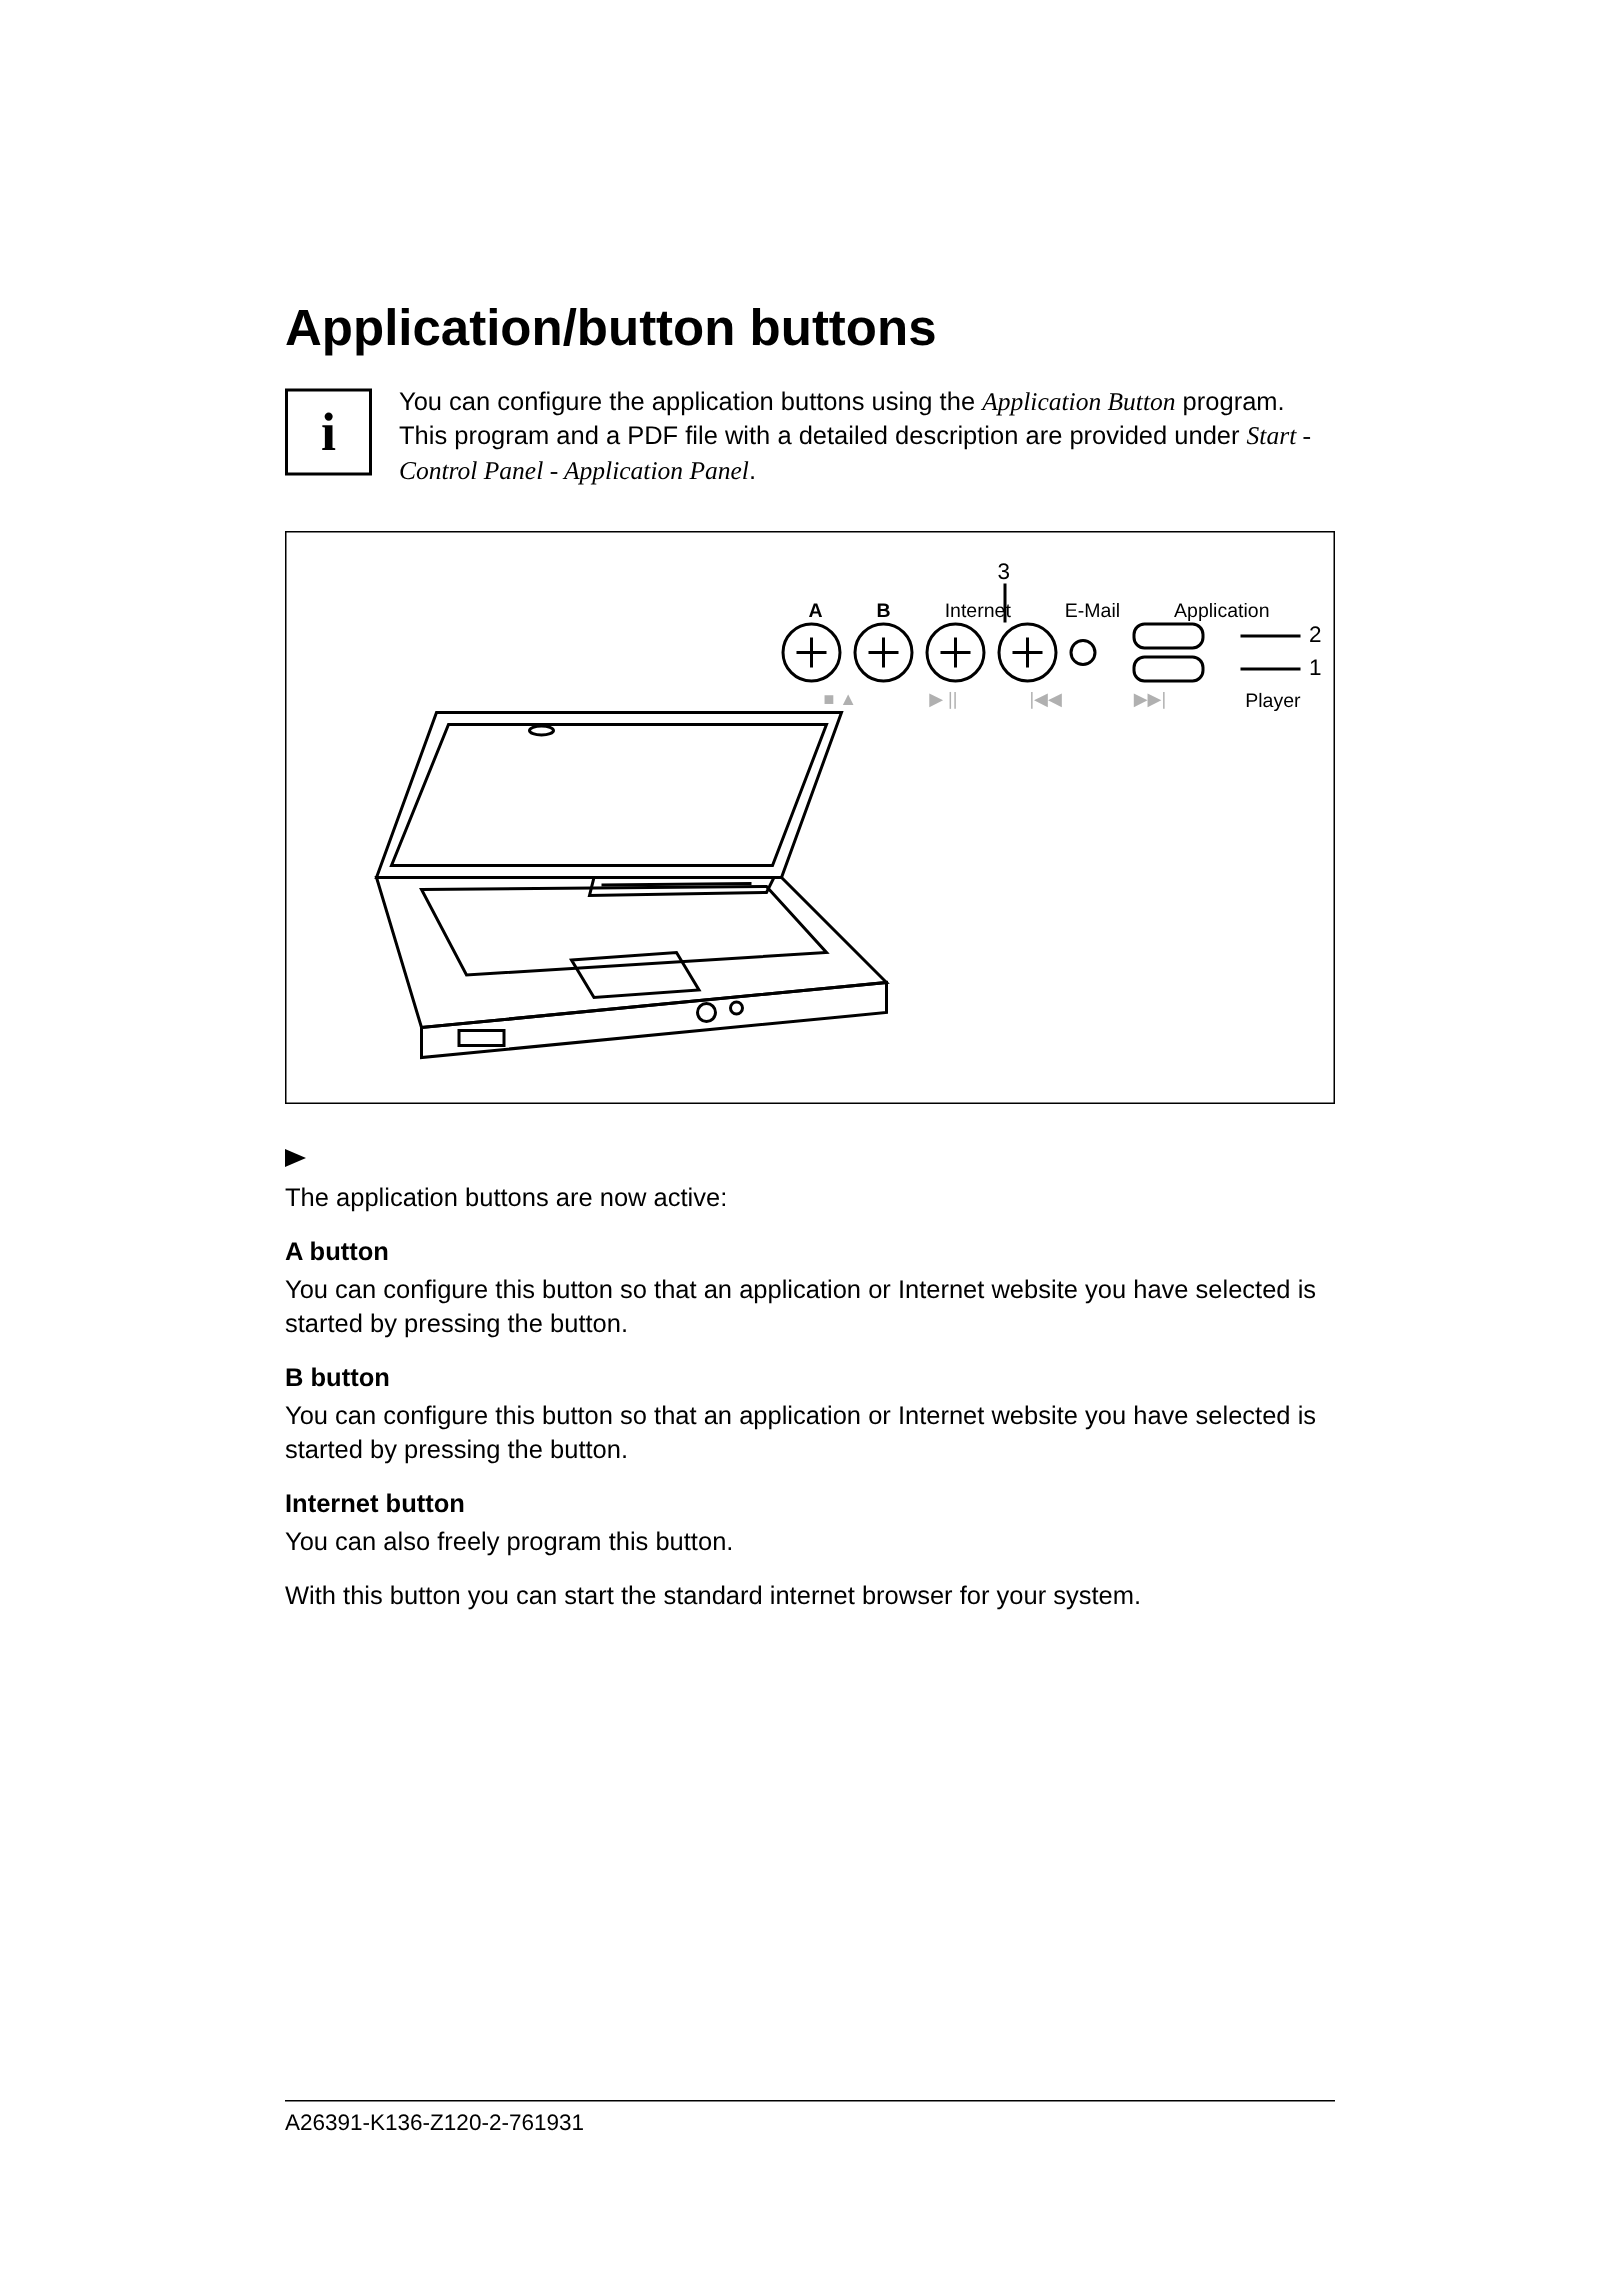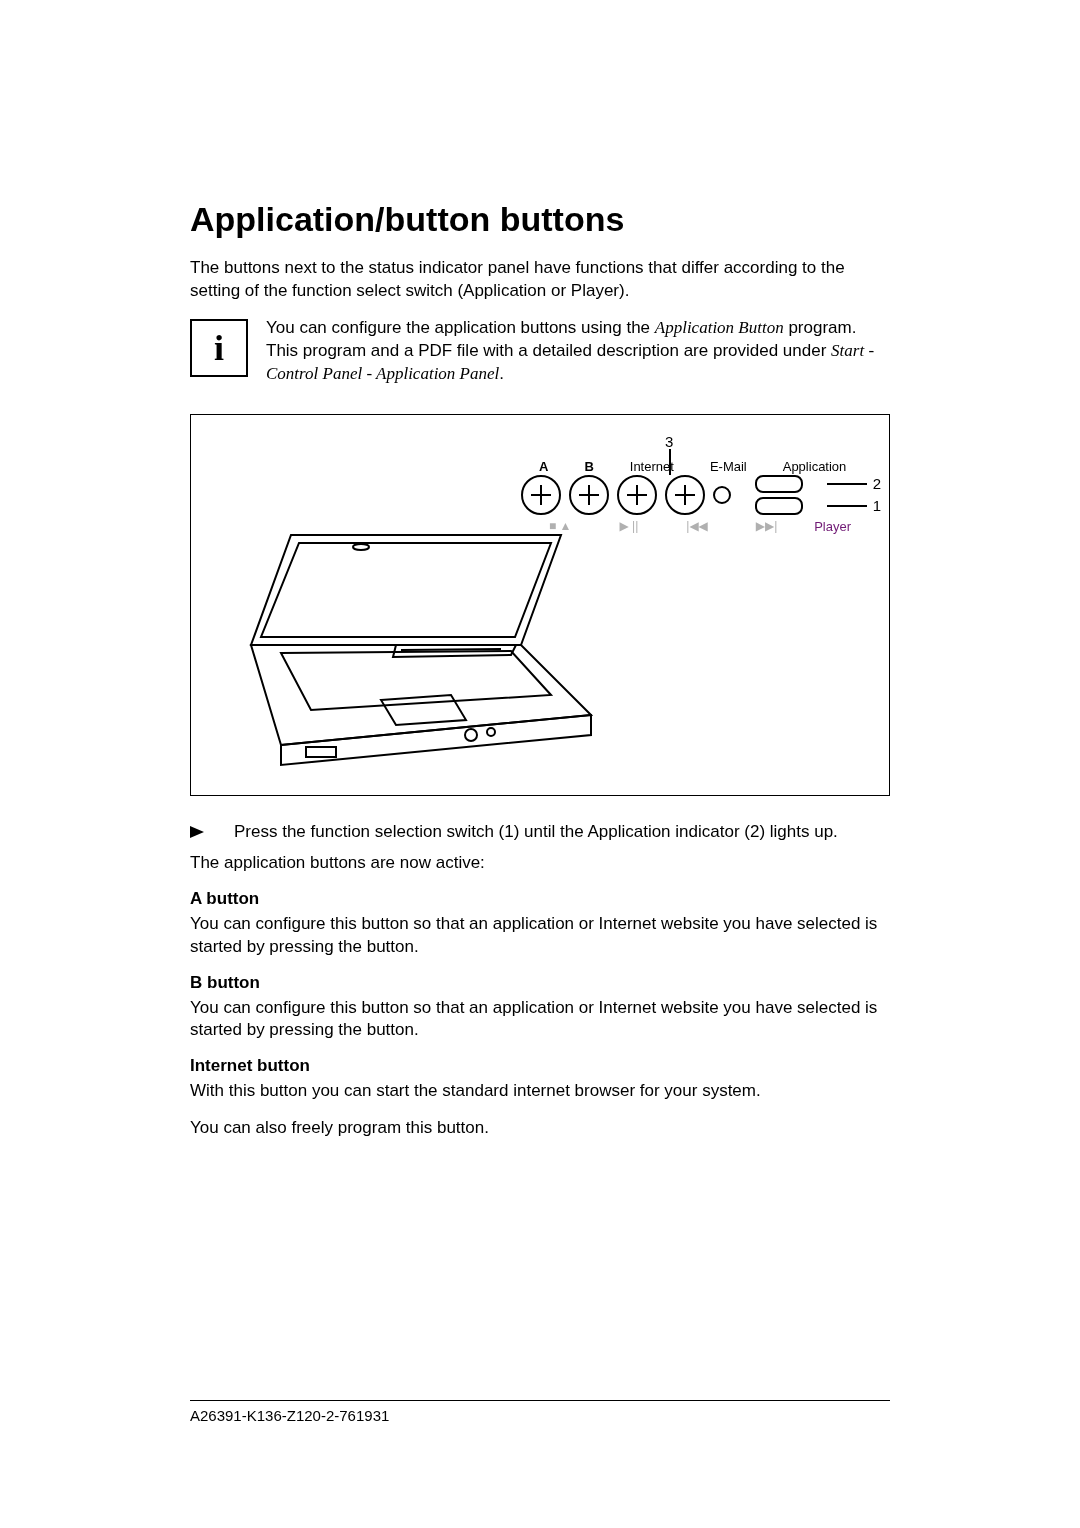--- a/index.html
+++ b/index.html
@@ -156,22 +156,22 @@
     left: 358px;
     display: flex;
     gap: 48px;
     color: #b0b0b0;
     font-size: 12px;
     align-items: center;
   }
   .player-label {
     position: absolute;
     top: 104px;
-    right: 38px;
-    color: #701a75;
+    right: 22px;
+    color: #000000;
     font-size: 13px;
   }
   .callout-3 {
     position: absolute;
     top: 18px;
     left: 474px;
     font-size: 15px;
   }
   .callout-3-line {
     position: absolute;
@@ -237,21 +237,20 @@
   }
 </style>
 </head>
 <body>
 
 <div class="page">
 
 
   <h1 class="section-title">Application/button buttons</h1>
 
-  <p>The buttons next to the status indicator panel have functions that differ according to the setting of the function select switch (Application or Player).</p>
 
   <div class="info-block">
     <div class="info-icon">
       <span class="info-icon-glyph">i</span>
     </div>
     <div class="info-text">
       <span>You can configure the application buttons using the </span><span class="ital">Application Button</span><span> program. This program and a PDF file with a detailed description are provided under </span><span class="ital">Start - Control Panel - Application Panel</span><span>.</span>
     </div>
   </div>
 
@@ -319,33 +318,32 @@
       </g>
     </svg>
   </div>
 
   <div class="step">
     <span class="marker">
       <svg width="14" height="12" viewBox="0 0 14 12">
           <polygon points="0,0 14,6 0,12" fill="#000"></polygon>
         </svg>
     </span>
-    <span>Press the function selection switch (1) until the Application indicator (2) lights up.</span>
   </div>
 
   <p>The application buttons are now active:</p>
 
   <div class="block-title">A button</div>
   <p>You can configure this button so that an application or Internet website you have selected is started by pressing the button.</p>
 
   <div class="block-title">B button</div>
   <p>You can configure this button so that an application or Internet website you have selected is started by pressing the button.</p>
 
   <div class="block-title">Internet button</div>
+  <p>You can also freely program this button.</p>
   <p>With this button you can start the standard internet browser for your system.</p>
-  <p>You can also freely program this button.</p>
 
 </div>
 
 <div class="footer">
   <span>A26391-K136-Z120-2-7619</span>
   <span>31</span>
 </div>
 
 </body></html>

